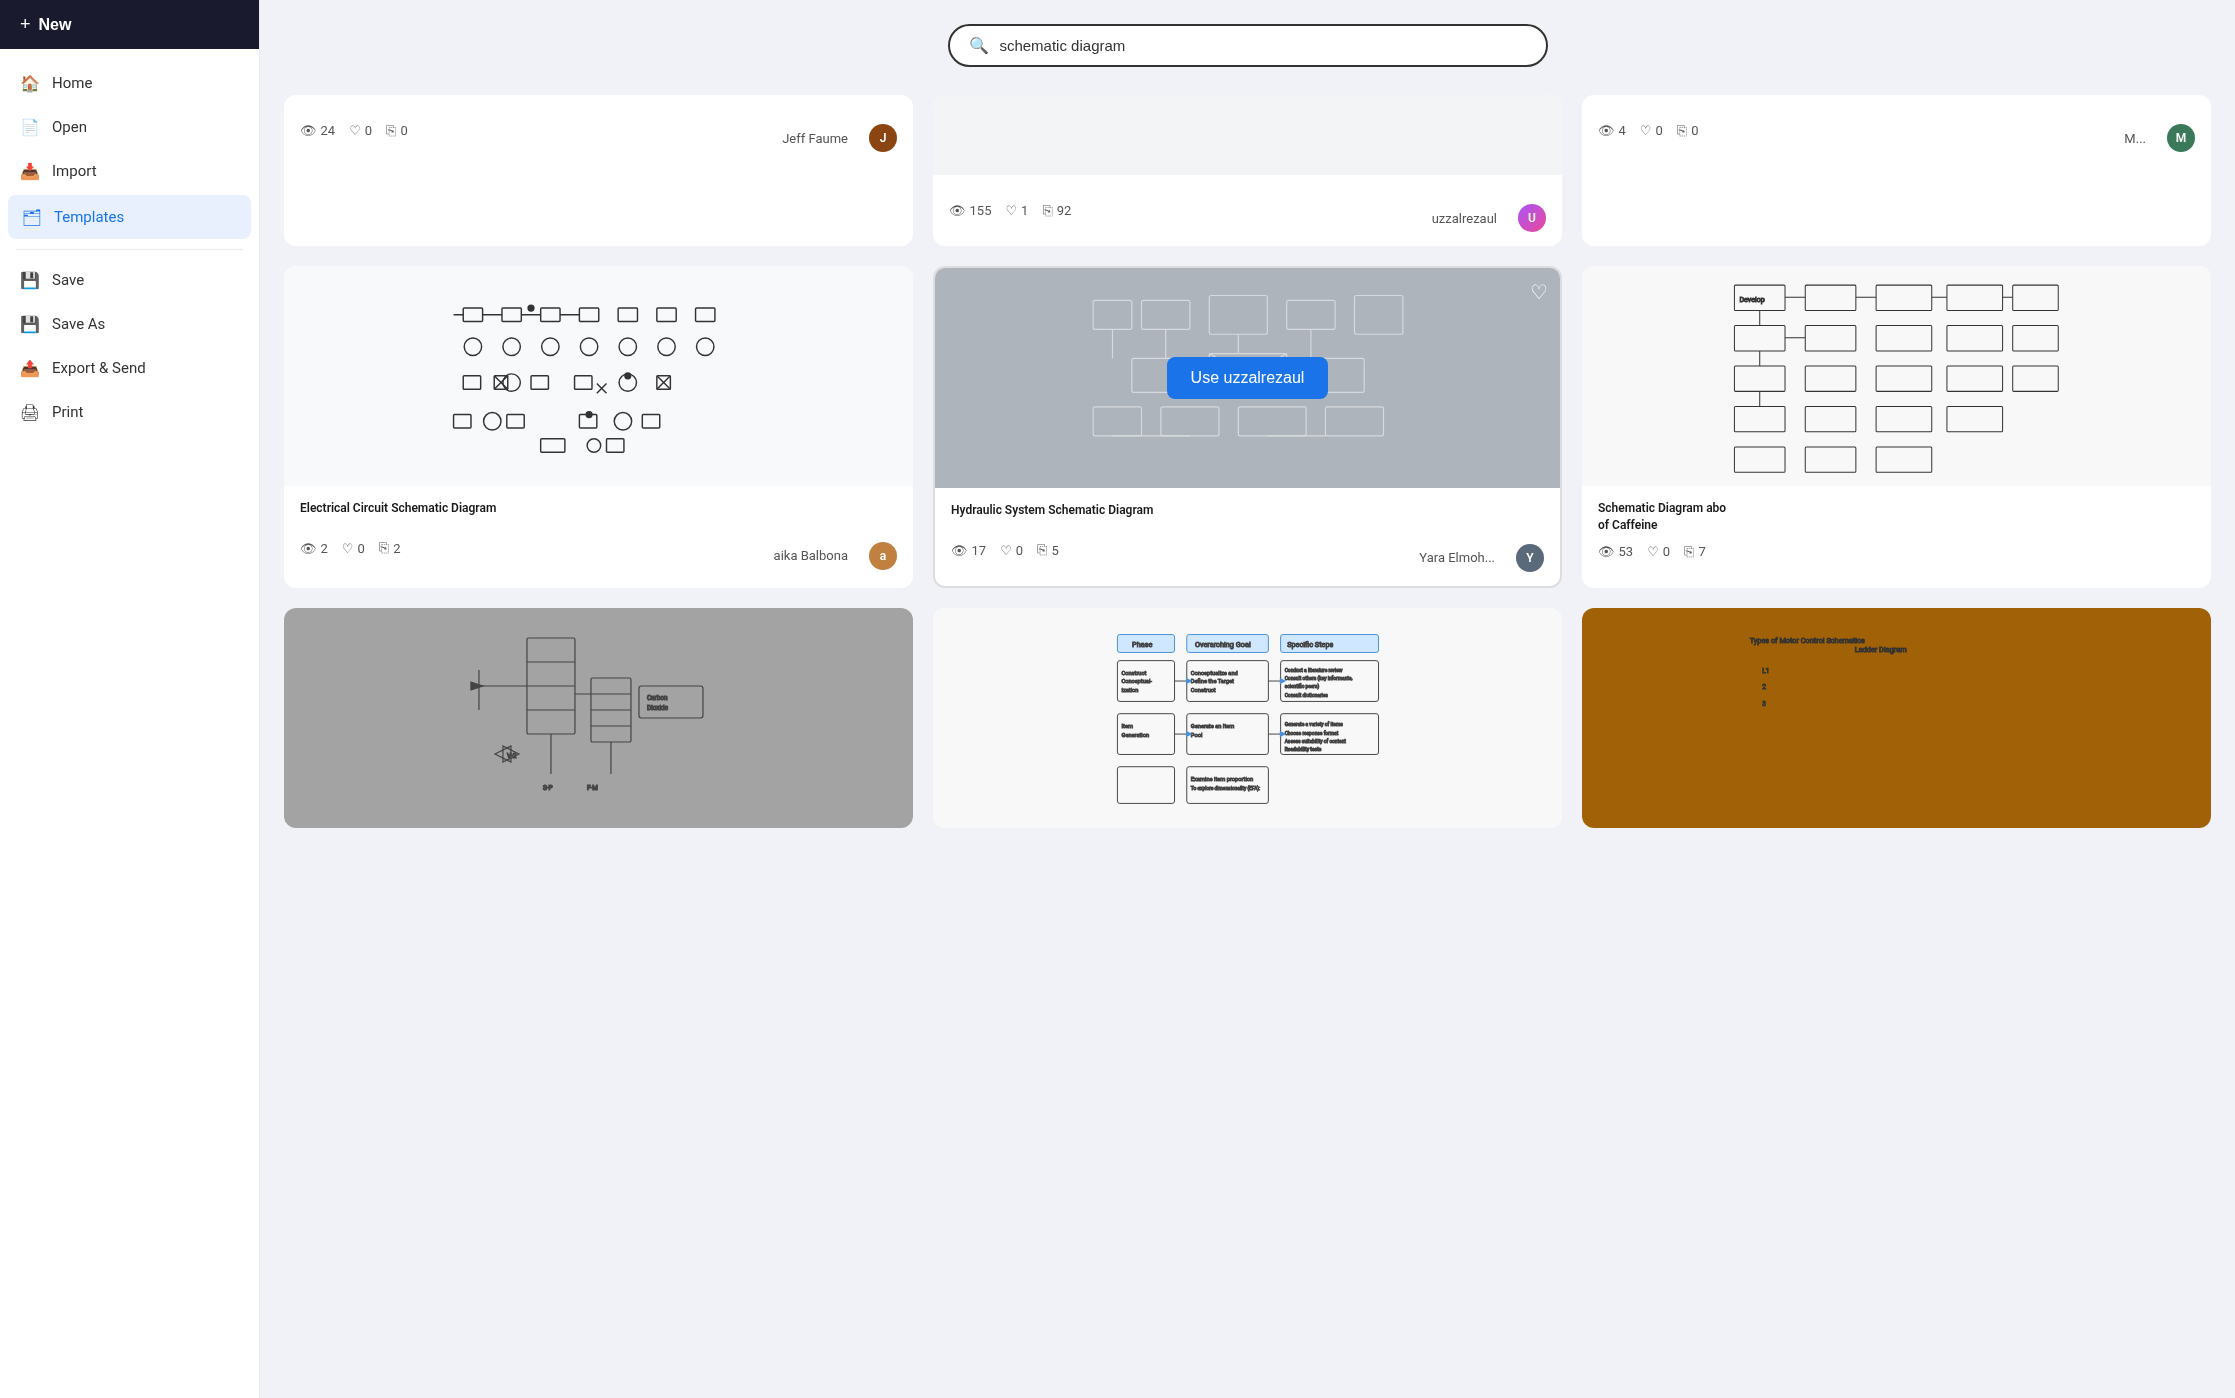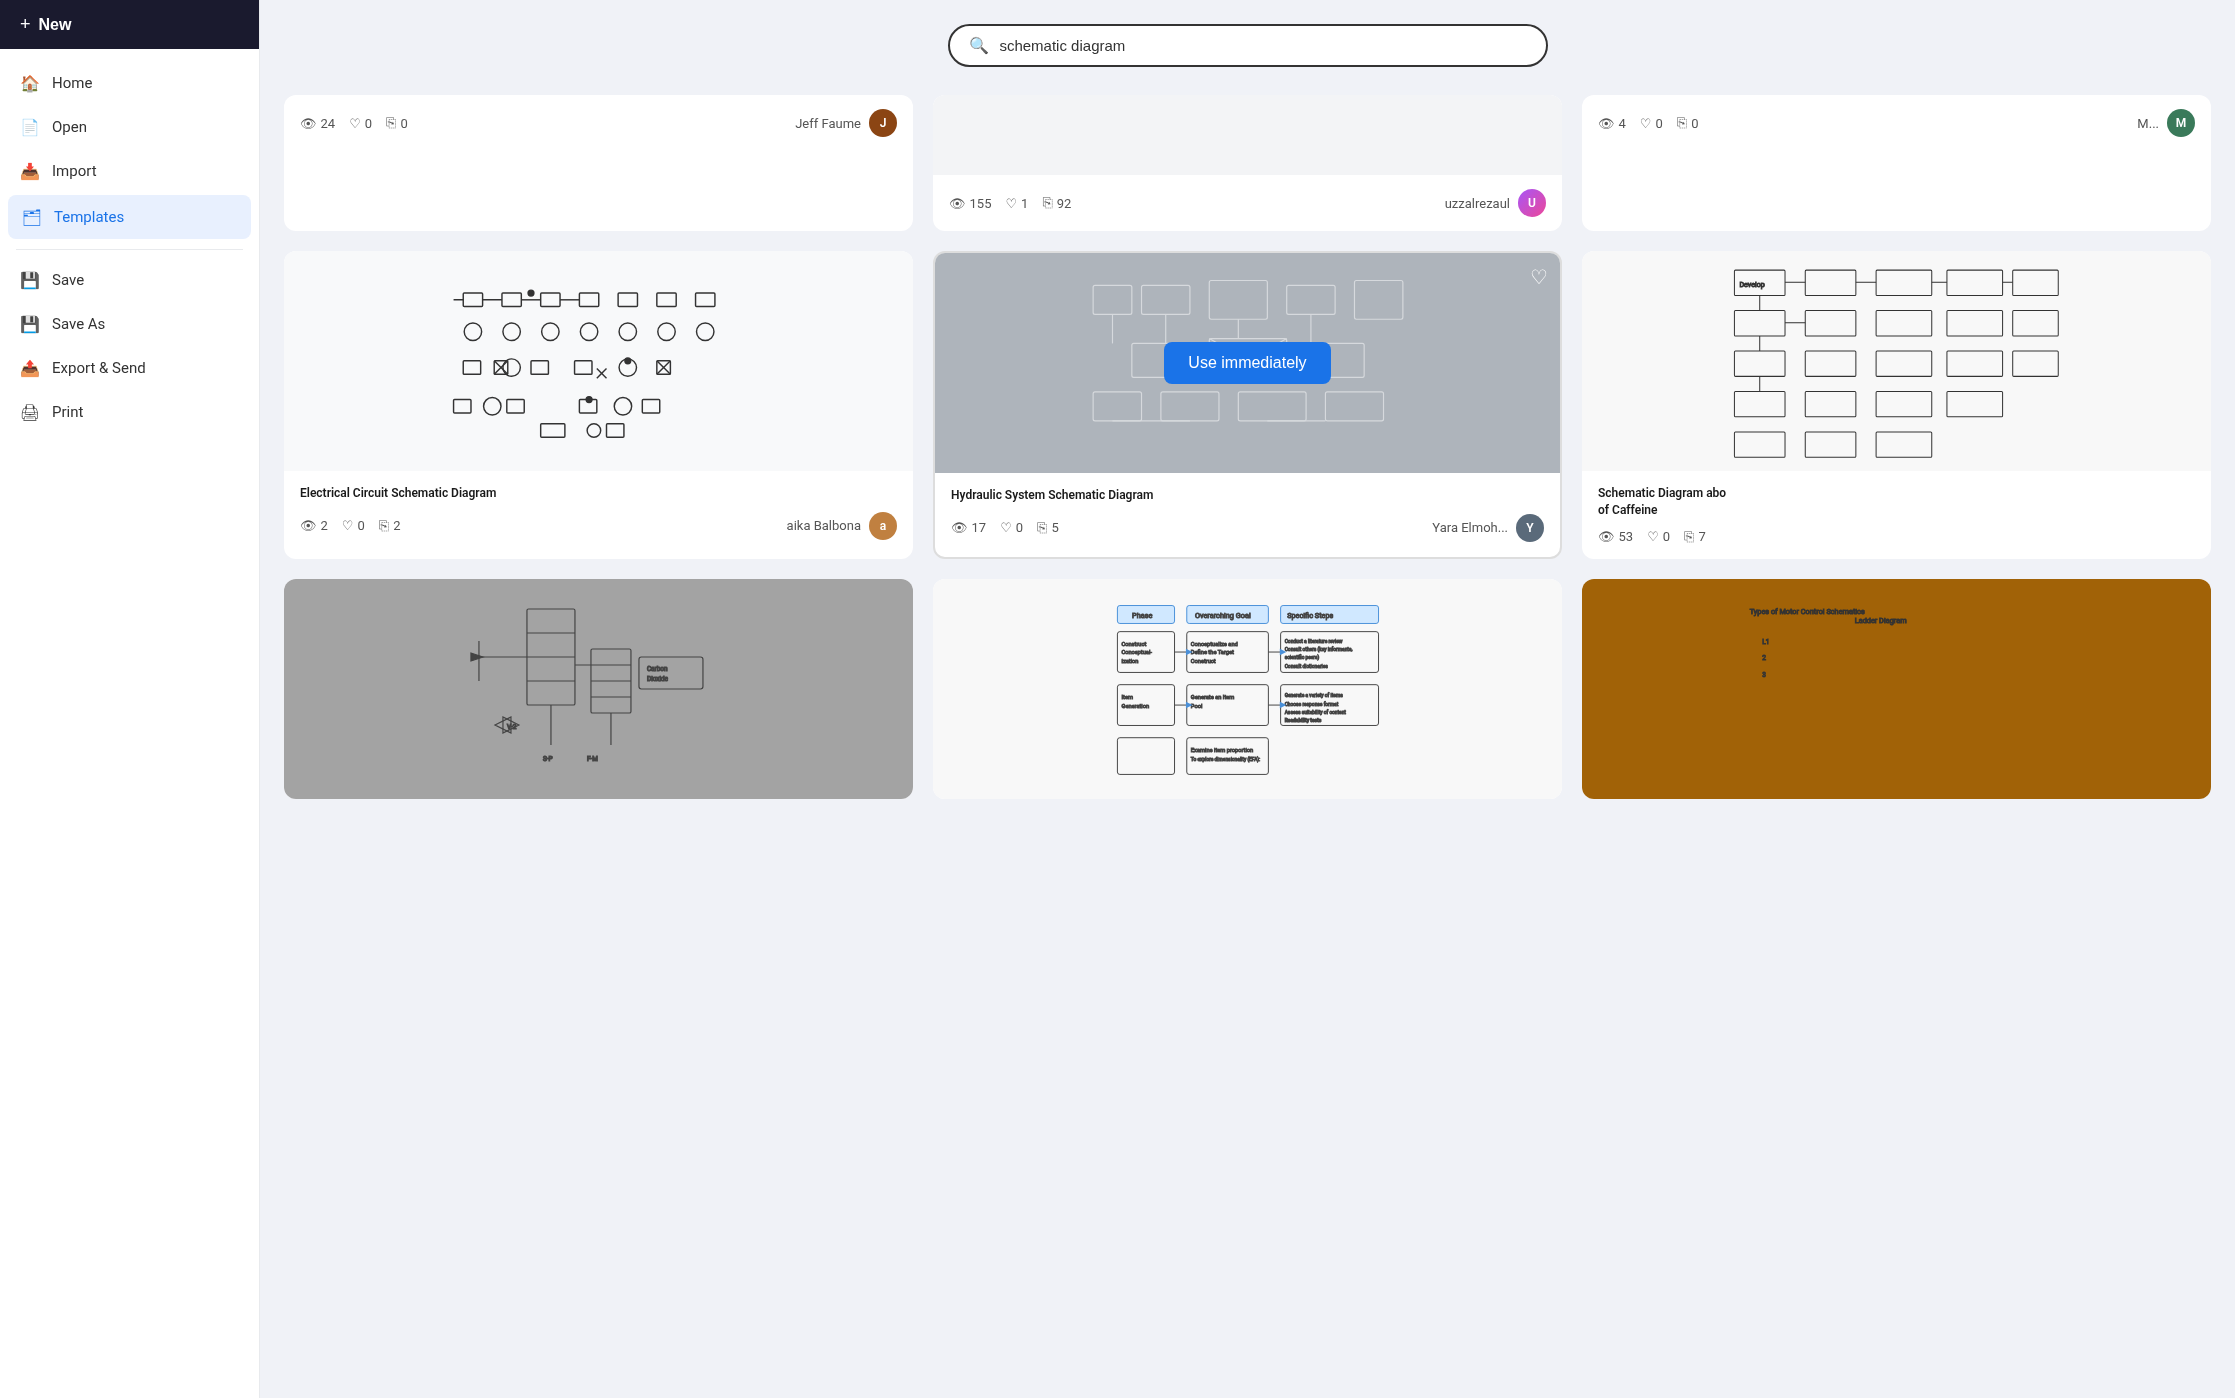--- a/index.html
+++ b/index.html
@@ -195,23 +195,24 @@
 
     .stat {
       display: flex;
       align-items: center;
       gap: 4px;
     }
 
     .card-author {
       display: flex;
       align-items: center;
-      gap: 8px;
+      gap: 21px;
       font-size: 13px;
       color: #555;
+      margin-top: 15px;
     }
 
     .avatar {
       width: 28px;
       height: 28px;
       border-radius: 50%;
       display: flex;
       align-items: center;
       justify-content: center;
       font-size: 12px;
@@ -473,21 +474,21 @@
             <line x1="160" y1="55" x2="160" y2="75"></line>
             <line x1="235" y1="50" x2="235" y2="80"></line>
             <line x1="30" y1="160" x2="110" y2="160"></line>
             <line x1="190" y1="160" x2="250" y2="160"></line>
 
             <line x1="130" y1="75" x2="210" y2="120"></line>
             <line x1="210" y1="75" x2="130" y2="120"></line>
           </g>
         </svg>
 
-        <button class="use-immediately-btn">Use immediately</button>
+        <button class="use-immediately-btn">Use uzzalrezaul</button>
 
         <span class="heart-icon-white">♡</span>
       </div>
       <div class="card-body">
         <div class="card-title">Hydraulic System Schematic Diagram</div>
         <div class="card-meta">
           <div class="card-stats">
             <span class="stat">👁 <span>17</span></span>
             <span class="stat">♡ <span>0</span></span>
             <span class="stat">⎘ <span>5</span></span>

